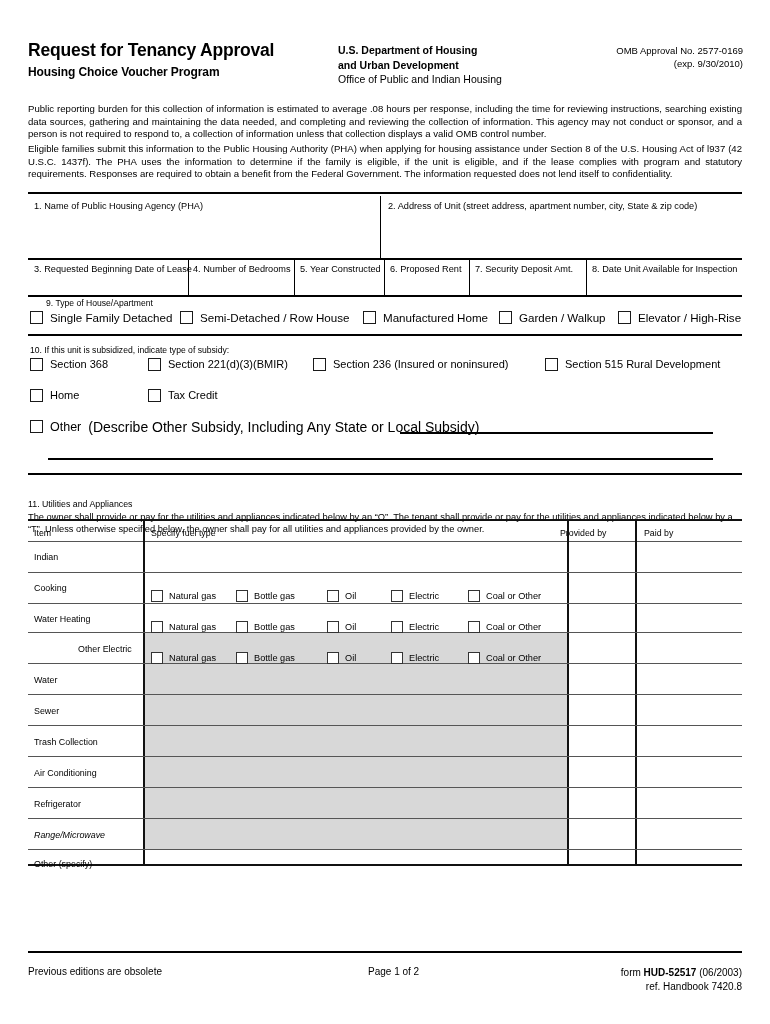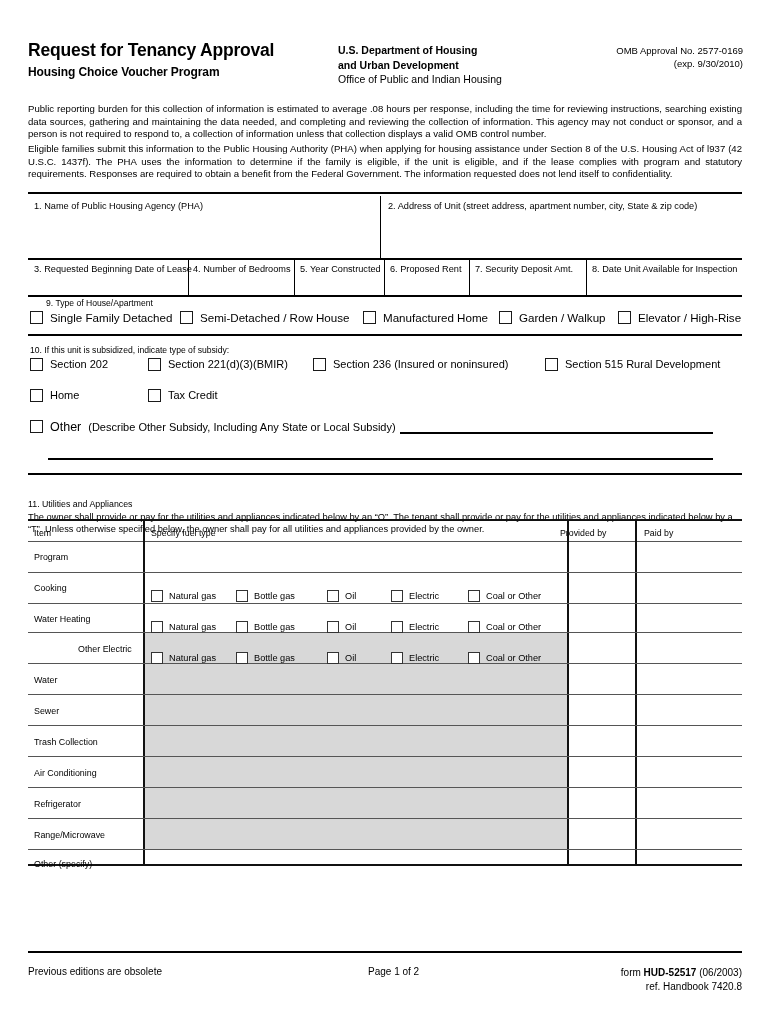--- a/index.html
+++ b/index.html
@@ -239,41 +239,41 @@
   </div>
   <div class="opt" style="left:618px; top:310px;">
     <span class="cb"></span><span class="txt">Elevator / High-Rise</span>
   </div>
 
   <div class="rule" style="left:28px; top:334px; width:714px; height:1.6px;"></div>
 
   <div class="sec-num" style="left:30px; top:345px;">10. If this unit is subsidized, indicate type of subsidy:</div>
 
   <div class="opt opt-sm" style="left:30px; top:356px;">
-    <span class="cb"></span><span class="txt">Section 202</span>
+    <span class="cb"></span><span class="txt">Section 368</span>
   </div>
   <div class="opt opt-sm" style="left:148px; top:356px;">
     <span class="cb"></span><span class="txt">Section 221(d)(3)(BMIR)</span>
   </div>
   <div class="opt opt-sm" style="left:313px; top:356px;">
     <span class="cb"></span><span class="txt">Section 236 (Insured or noninsured)</span>
   </div>
   <div class="opt opt-sm" style="left:545px; top:356px;">
     <span class="cb"></span><span class="txt">Section 515 Rural Development</span>
   </div>
 
   <div class="opt opt-sm" style="left:30px; top:387px;">
     <span class="cb"></span><span class="txt">Home</span>
   </div>
   <div class="opt opt-sm" style="left:148px; top:387px;">
     <span class="cb"></span><span class="txt">Tax Credit</span>
   </div>
 
   <div class="opt" style="left:30px; top:419px;">
-    <span class="cb"></span><span class="txt" style="font-size:12.5px;">Other</span><span class="txt" style="font-size:11px;">(Describe Other Subsidy, Including Any State or Local Subsidy)</span>
+    <span class="cb"></span><span class="txt" style="font-size:12.5px;">Other</span><span class="txt" style="font-size:14px;">(Describe Other Subsidy, Including Any State or Local Subsidy)</span>
   </div>
   <div class="rule" style="left:400px; top:432px; width:313px; height:1.8px;"></div>
   <div class="rule" style="left:48px; top:458px; width:665px; height:1.8px;"></div>
 
   <div class="rule" style="left:28px; top:473px; width:714px; height:1.8px;"></div>
 
   <div class="ut-head" style="top:480px; font-size:8.8px;">11. Utilities and Appliances</div>
   <div class="ut-head" style="top:493px;">The owner shall provide or pay for the utilities and appliances indicated below by an “O”.  The tenant shall provide or pay for the utilities and appliances indicated below by a “T”.  Unless otherwise specified below, the owner shall pay for all utilities and appliances provided by the owner.</div>
 
   <div class="tbl">
@@ -296,30 +296,30 @@
     <div class="hline" style="top:113px;"></div>
     <div class="hline" style="top:144px;"></div>
     <div class="hline" style="top:175px;"></div>
     <div class="hline" style="top:206px;"></div>
     <div class="hline" style="top:237px;"></div>
     <div class="hline" style="top:268px;"></div>
     <div class="hline" style="top:299px;"></div>
     <div class="hline" style="top:330px;"></div>
     <div class="hline hline-dark" style="top:345px;"></div>
 
-    <div class="rowlabel" style="top:33px;">Program</div>
+    <div class="rowlabel" style="top:33px;">Indian</div>
     <div class="rowlabel" style="top:64px;">Cooking</div>
     <div class="rowlabel" style="top:95px;">Water Heating</div>
     <div class="rowlabel" style="top:125px;margin-left:44px;">Other Electric</div>
     <div class="rowlabel" style="top:156px;">Water</div>
     <div class="rowlabel" style="top:187px;">Sewer</div>
     <div class="rowlabel" style="top:218px;">Trash Collection</div>
     <div class="rowlabel" style="top:249px;">Air Conditioning</div>
     <div class="rowlabel" style="top:280px;">Refrigerator</div>
-    <div class="rowlabel" style="top:311px;">Range/Microwave</div>
+    <div class="rowlabel" style="top:311px;font-style:italic;">Range/Microwave</div>
     <div class="rowlabel" style="top:340px;">Other (specify)</div>
 
     <div class="fuel" style="left:123px; top:30px;">
       <span class="cb-sm"></span><span class="txt">Natural gas</span>
     </div>
     <div class="fuel" style="left:208px; top:30px;">
       <span class="cb-sm"></span><span class="txt">Bottle gas</span>
     </div>
     <div class="fuel" style="left:299px; top:30px;">
       <span class="cb-sm"></span><span class="txt">Oil</span>

